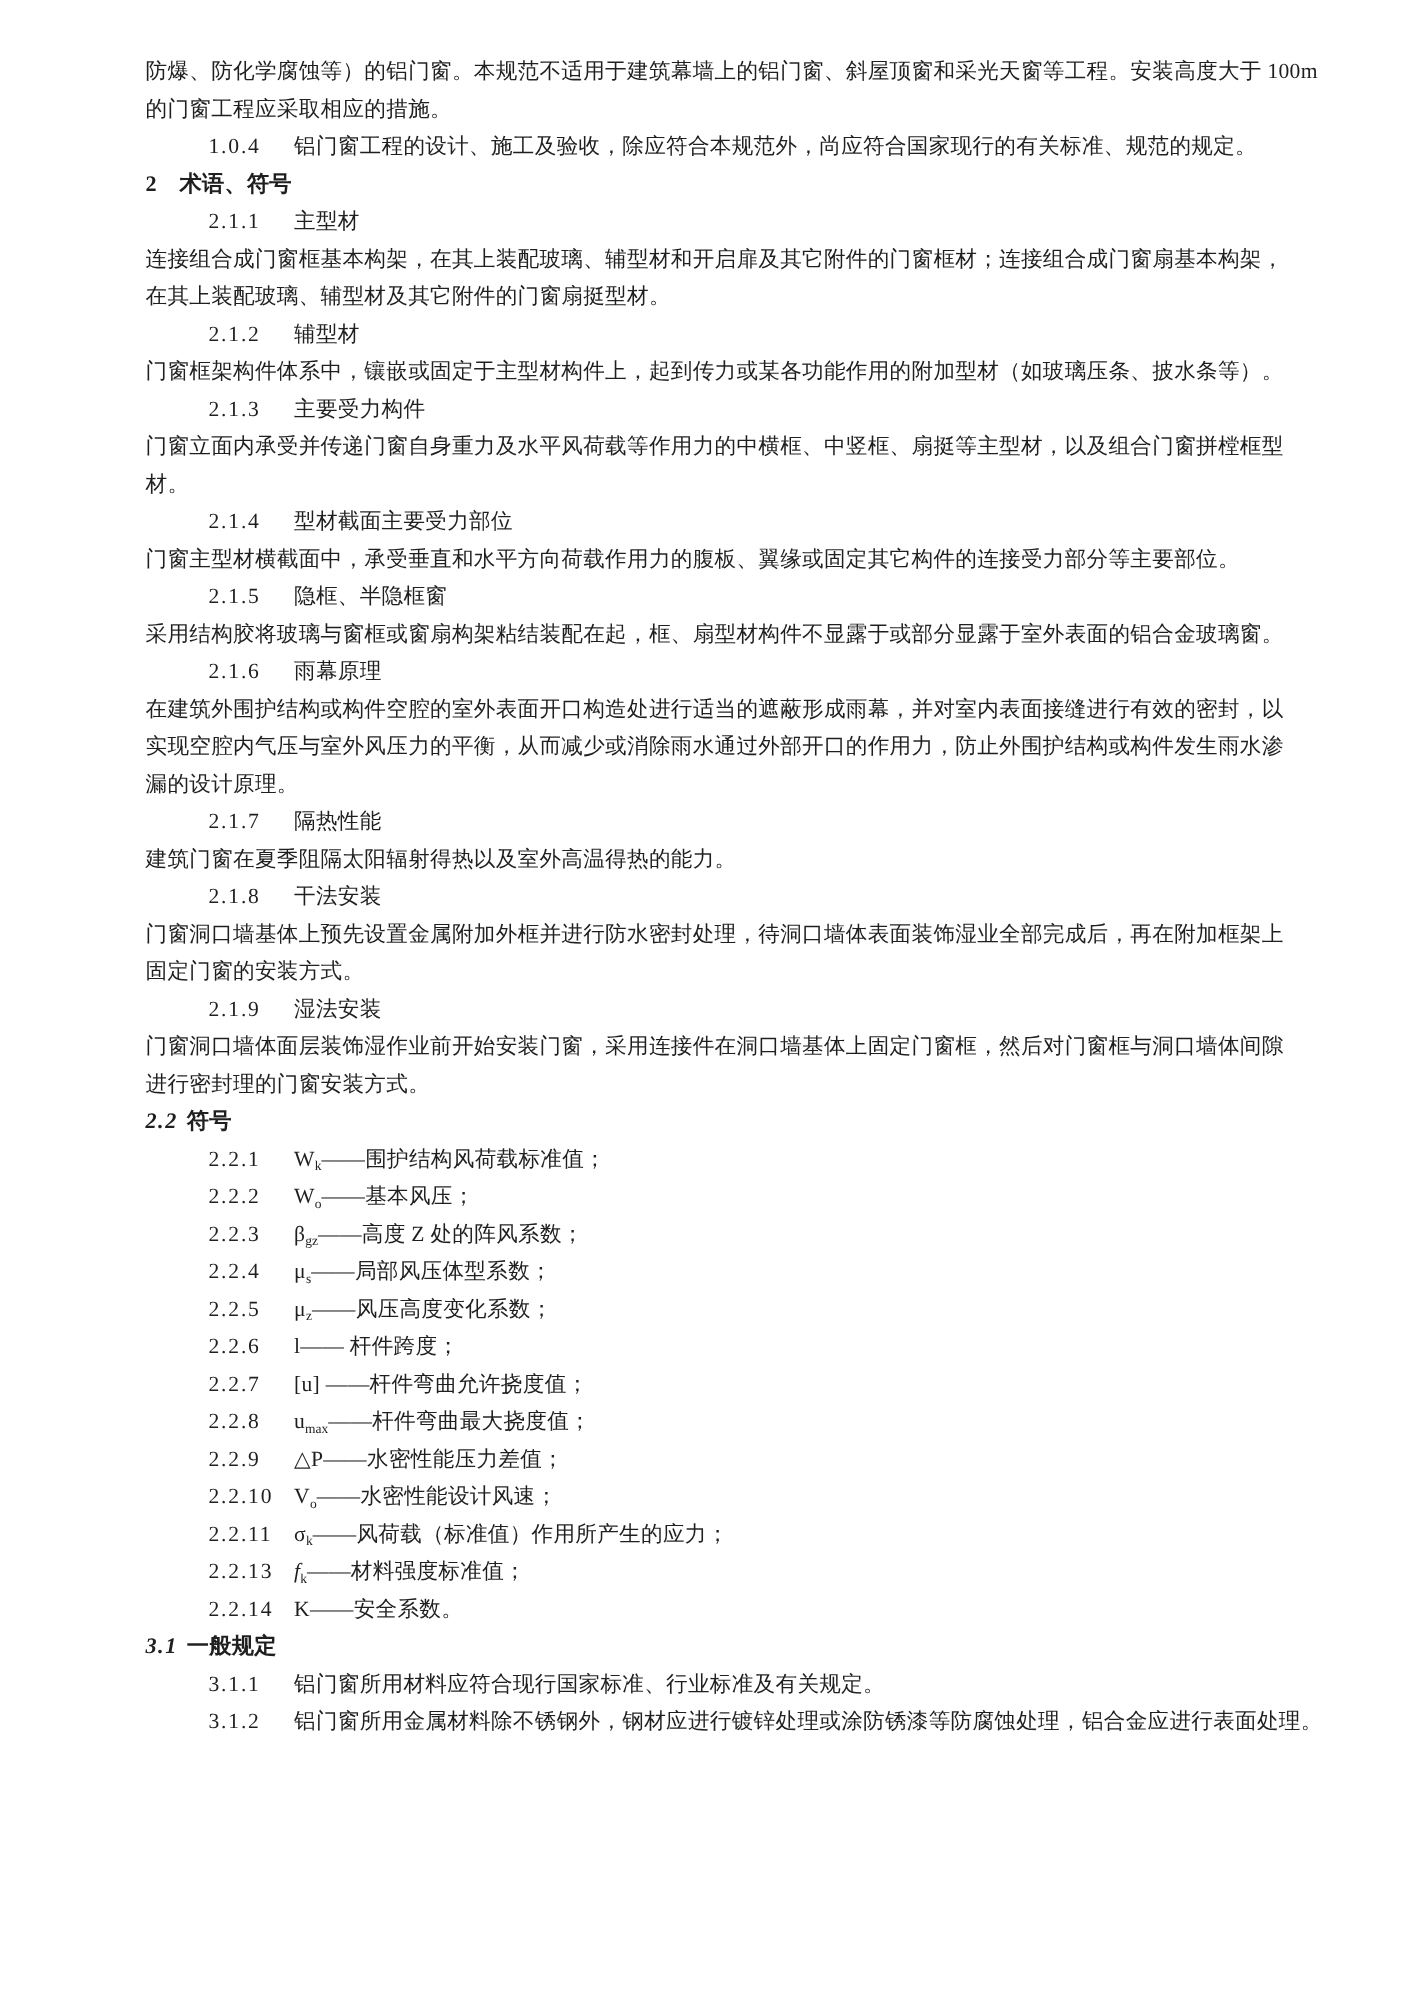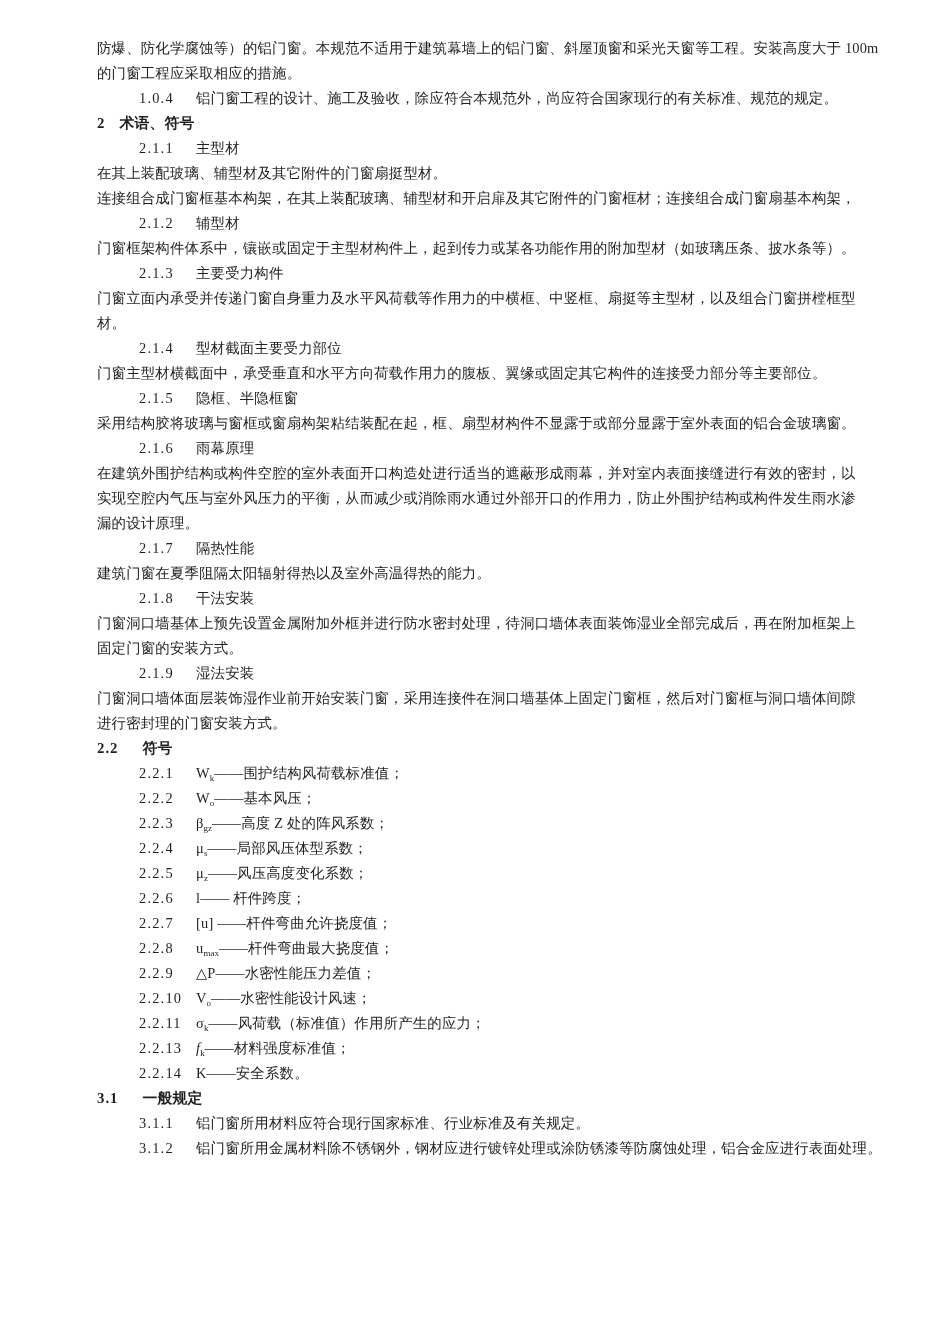--- a/index.html
+++ b/index.html
@@ -14,36 +14,36 @@
     padding:36px 93px 0 97px;
   }
   .line{
     font-size:14.4px;
     line-height:25px;height:25px;
     white-space:pre;
     letter-spacing:0.2px;
   }
   .hc{ text-align:left; font-weight:bold; font-size:14.8px; }
   .hb{ font-weight:bold; font-size:14.8px; }
-  .hb-num{ display:inline-block; margin-right:24px; letter-spacing:1px; }
+  .hb-num{ display:inline-block; margin-right:6px; letter-spacing:1px;font-style:italic; }
   .num{ display:inline-block; min-width:57px; letter-spacing:1.2px;margin-left:42px; }
   .sym sub{ font-size:9px; letter-spacing:0; vertical-align:-3px; }
   .it{ font-style:italic; }
 </style>
 </head>
 <body>
 
 <main class="page">
     <div class="line"><span>防爆、防化学腐蚀等）的铝门窗。本规范不适用于建筑幕墙上的铝门窗、斜屋顶窗和采光天窗等工程。安装高度大于 100m</span></div>
     <div class="line"><span>的门窗工程应采取相应的措施。</span></div>
     <div class="line"><span class="num">1.0.4</span><span>铝门窗工程的设计、施工及验收，除应符合本规范外，尚应符合国家现行的有关标准、规范的规定。</span></div>
     <div class="line hc"><span>2　术语、符号</span></div>
     <div class="line"><span class="num">2.1.1</span><span>主型材</span></div>
+    <div class="line"><span>连接组合成门窗框基本构架，在其上装配玻璃、辅型材和开启扉及其它附件的门窗框材；连接组合成门窗扇基本构架，</span></div>
     <div class="line"><span>在其上装配玻璃、辅型材及其它附件的门窗扇挺型材。</span></div>
-    <div class="line"><span>连接组合成门窗框基本构架，在其上装配玻璃、辅型材和开启扉及其它附件的门窗框材；连接组合成门窗扇基本构架，</span></div>
     <div class="line"><span class="num">2.1.2</span><span>辅型材</span></div>
     <div class="line"><span>门窗框架构件体系中，镶嵌或固定于主型材构件上，起到传力或某各功能作用的附加型材（如玻璃压条、披水条等）。</span></div>
     <div class="line"><span class="num">2.1.3</span><span>主要受力构件</span></div>
     <div class="line"><span>门窗立面内承受并传递门窗自身重力及水平风荷载等作用力的中横框、中竖框、扇挺等主型材，以及组合门窗拼樘框型</span></div>
     <div class="line"><span>材。</span></div>
     <div class="line"><span class="num">2.1.4</span><span>型材截面主要受力部位</span></div>
     <div class="line"><span>门窗主型材横截面中，承受垂直和水平方向荷载作用力的腹板、翼缘或固定其它构件的连接受力部分等主要部位。</span></div>
     <div class="line"><span class="num">2.1.5</span><span>隐框、半隐框窗</span></div>
     <div class="line"><span>采用结构胶将玻璃与窗框或窗扇构架粘结装配在起，框、扇型材构件不显露于或部分显露于室外表面的铝合金玻璃窗。</span></div>
     <div class="line"><span class="num">2.1.6</span><span>雨幕原理</span></div>

